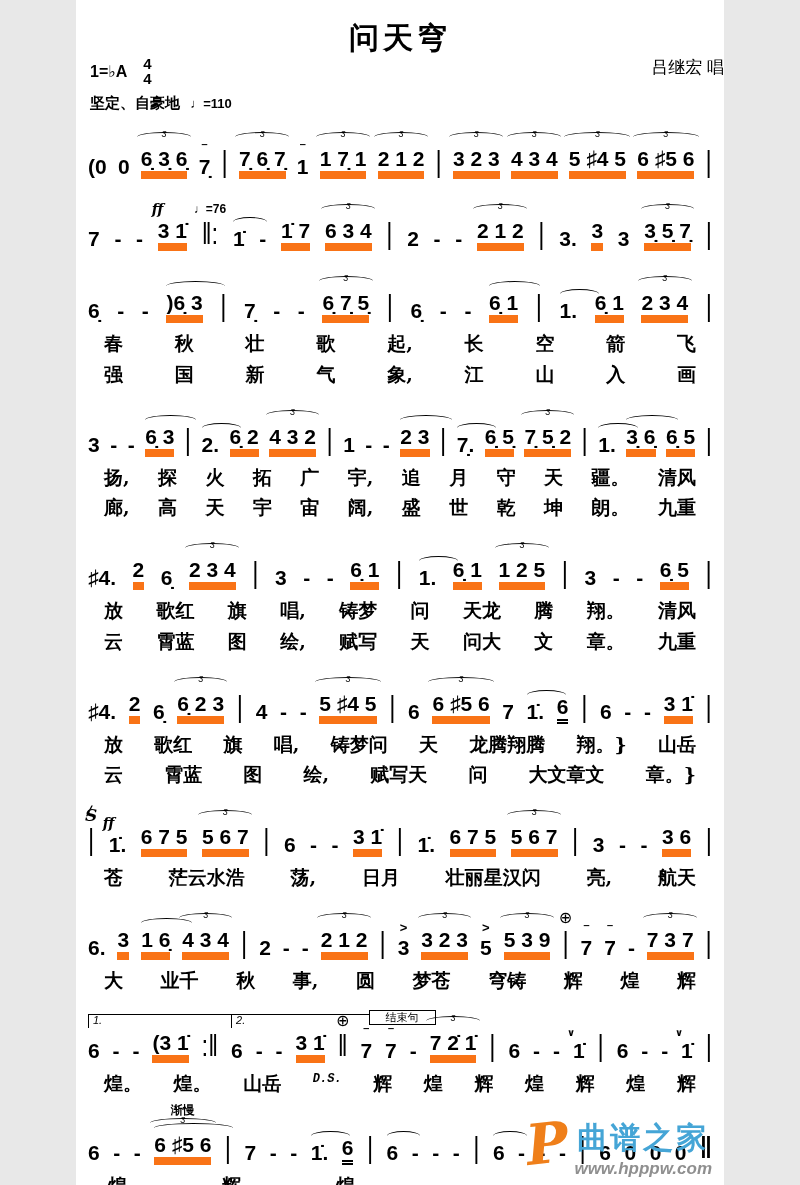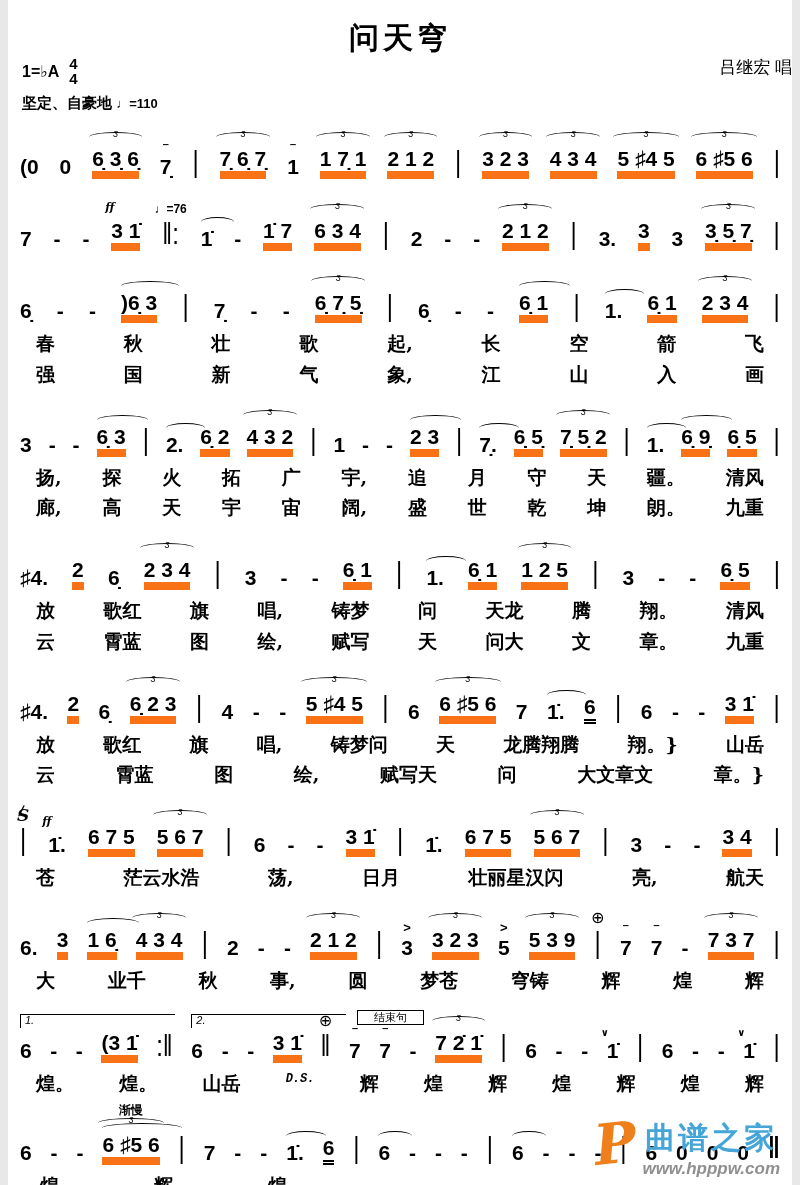--- a/index.html
+++ b/index.html
@@ -1,29 +1,29 @@
 <!DOCTYPE html>
 <html><head>
 <meta charset="utf-8">
 <style>
   html,body{margin:0;padding:0;background:#e8e8e8;}
-  .page{position:relative;width:784px;height:1185px;margin:0 auto;background:#ffffff;
+  .page{position:relative;width:648px;height:1185px;margin:0 auto;background:#ffffff;
         font-family:"Liberation Sans","DejaVu Sans",sans-serif;color:#000;overflow:hidden;}
 
   
   .header{position:relative;height:122px;}
   .title{position:absolute;top:18px;left:0;right:0;text-align:center;
          font-size:30px;font-weight:bold;letter-spacing:4px;}
   .subtitle{position:absolute;top:56px;left:0;right:0;text-align:right;font-size:17px;}
   .credits{position:absolute;top:48px;right:26px;text-align:right;font-size:15px;line-height:1.55;font-weight:bold;}
   .keyblock{position:absolute;top:56px;left:14px;font-size:16px;font-weight:bold;}
-  .keyrow{display:flex;align-items:center;gap:10px;}
+  .keyrow{display:flex;align-items:center;gap:16px;}
   .timesig{display:inline-flex;flex-direction:column;line-height:1;font-size:15px;text-align:center;}
   .expr{margin-top:8px;font-size:15px;}
-  .tempoval{font-weight:bold;font-size:13px;}
+  .tempoval{font-weight:bold;font-size:13px;margin-left:6px;}
 
   
   .score{position:relative;padding:0 2px;}
   .system{margin-bottom:13px;}
   .notes-row{display:flex;justify-content:space-between;align-items:flex-end;
              padding:26px 10px 2px 10px;font-weight:bold;font-size:21px;line-height:1;}
   .tok{position:relative;display:inline-block;white-space:pre;}
   .txt{display:inline-block;white-space:pre;padding-bottom:2px;}
   .txt.u1{border-bottom:8px solid #f97316;}
   .txt.u2{border-bottom:5px double #000;}
@@ -34,21 +34,21 @@
   .ab2{top:-30px;}
   .tri{width:115%;min-width:30px;height:9px;border-top:1.6px solid #000;
        border-radius:100% 100% 0 0;text-align:center;font-size:9px;line-height:3px;font-style:italic;}
   .arcline{position:absolute;top:-11px;left:0;right:-22px;height:9px;
            border-top:1.6px solid #000;border-radius:100% 100% 0 0;}
   .ov{font-size:12px;top:-12px;font-weight:bold;}
   .acc{font-size:13px;font-weight:bold;}
   .coda{font-size:16px;top:-24px;}
   .tempo{font-size:12px;font-weight:bold;top:-22px;}
   .dyn{font-family:"DejaVu Serif","Liberation Serif",serif;font-style:italic;font-weight:bold;
-       font-size:11px;top:-18px;left:-6px;transform:none;}
+       font-size:14px;top:-18px;left:-6px;transform:none;}
   .segno{font-family:"DejaVu Serif",serif;font-style:italic;font-weight:bold;font-size:17px;top:-24px;}
   .segno::after{content:"∕";position:absolute;left:2px;top:-3px;font-size:13px;}
   .volta{left:0;transform:none;top:-26px;width:150px;height:13px;border-left:1.5px solid #000;
          border-top:1.5px solid #000;font-size:11px;font-style:italic;padding-left:4px;text-align:left;}
   .endbox{border:1px solid #000;padding:1px 16px;font-size:11px;top:-30px;left:8px;transform:none;background:#fff;}
   .breath{font-size:10px;top:-12px;left:-6px;transform:none;font-weight:bold;}
   .slow{font-size:12px;font-weight:bold;top:-30px;}
 
   .lyrics-row{display:flex;justify-content:space-between;padding:0 26px;margin-top:7px;
               font-family:"DejaVu Serif","Liberation Serif",serif;font-size:19px;font-weight:bold;line-height:1.25;}
@@ -190,21 +190,21 @@
           <span class="tok"><span class="txt">1</span></span>
           <span class="tok"><span class="txt">-</span></span>
           <span class="tok"><span class="txt">-</span></span>
           <span class="tok"><span class="arcline"></span><span class="txt u1">2 3</span></span>
           <span class="tok"><span class="txt bar">|</span></span>
           <span class="tok"><span class="arcline"></span><span class="txt">7̣.</span></span>
           <span class="tok"><span class="txt u1">6̣ 5̣</span></span>
           <span class="tok"><span class="above tri">3</span><span class="txt u1">7̣ 5̣ 2</span></span>
           <span class="tok"><span class="txt bar">|</span></span>
           <span class="tok"><span class="arcline"></span><span class="txt">1.</span></span>
-          <span class="tok"><span class="arcline"></span><span class="txt u1">6̣ 9̣</span></span>
+          <span class="tok"><span class="arcline"></span><span class="txt u1">3̣ 6̣</span></span>
           <span class="tok"><span class="txt u1">6̣ 5</span></span>
           <span class="tok"><span class="txt bar">|</span></span>
         </div>
         <div class="lyrics-row">
           <span class="lyric">扬,</span>
           <span class="lyric">探</span>
           <span class="lyric">火</span>
           <span class="lyric">拓</span>
           <span class="lyric">广</span>
           <span class="lyric">宇,</span>
@@ -335,21 +335,21 @@
           <span class="tok"><span class="txt">-</span></span>
           <span class="tok"><span class="txt u1">3 1̇</span></span>
           <span class="tok"><span class="txt bar">|</span></span>
           <span class="tok"><span class="txt">1̇.</span></span>
           <span class="tok"><span class="txt u1">6 7 5</span></span>
           <span class="tok"><span class="above tri">3</span><span class="txt u1">5 6 7</span></span>
           <span class="tok"><span class="txt bar">|</span></span>
           <span class="tok"><span class="txt">3</span></span>
           <span class="tok"><span class="txt">-</span></span>
           <span class="tok"><span class="txt">-</span></span>
-          <span class="tok"><span class="txt u1">3 4</span></span>
+          <span class="tok"><span class="txt u1">3 6</span></span>
           <span class="tok"><span class="txt bar">|</span></span>
         </div>
         <div class="lyrics-row">
           <span class="lyric">苍</span>
           <span class="lyric">茫云水浩</span>
           <span class="lyric">荡,</span>
           <span class="lyric">日月</span>
           <span class="lyric">壮丽星汉闪</span>
           <span class="lyric">亮,</span>
           <span class="lyric">航天</span>

